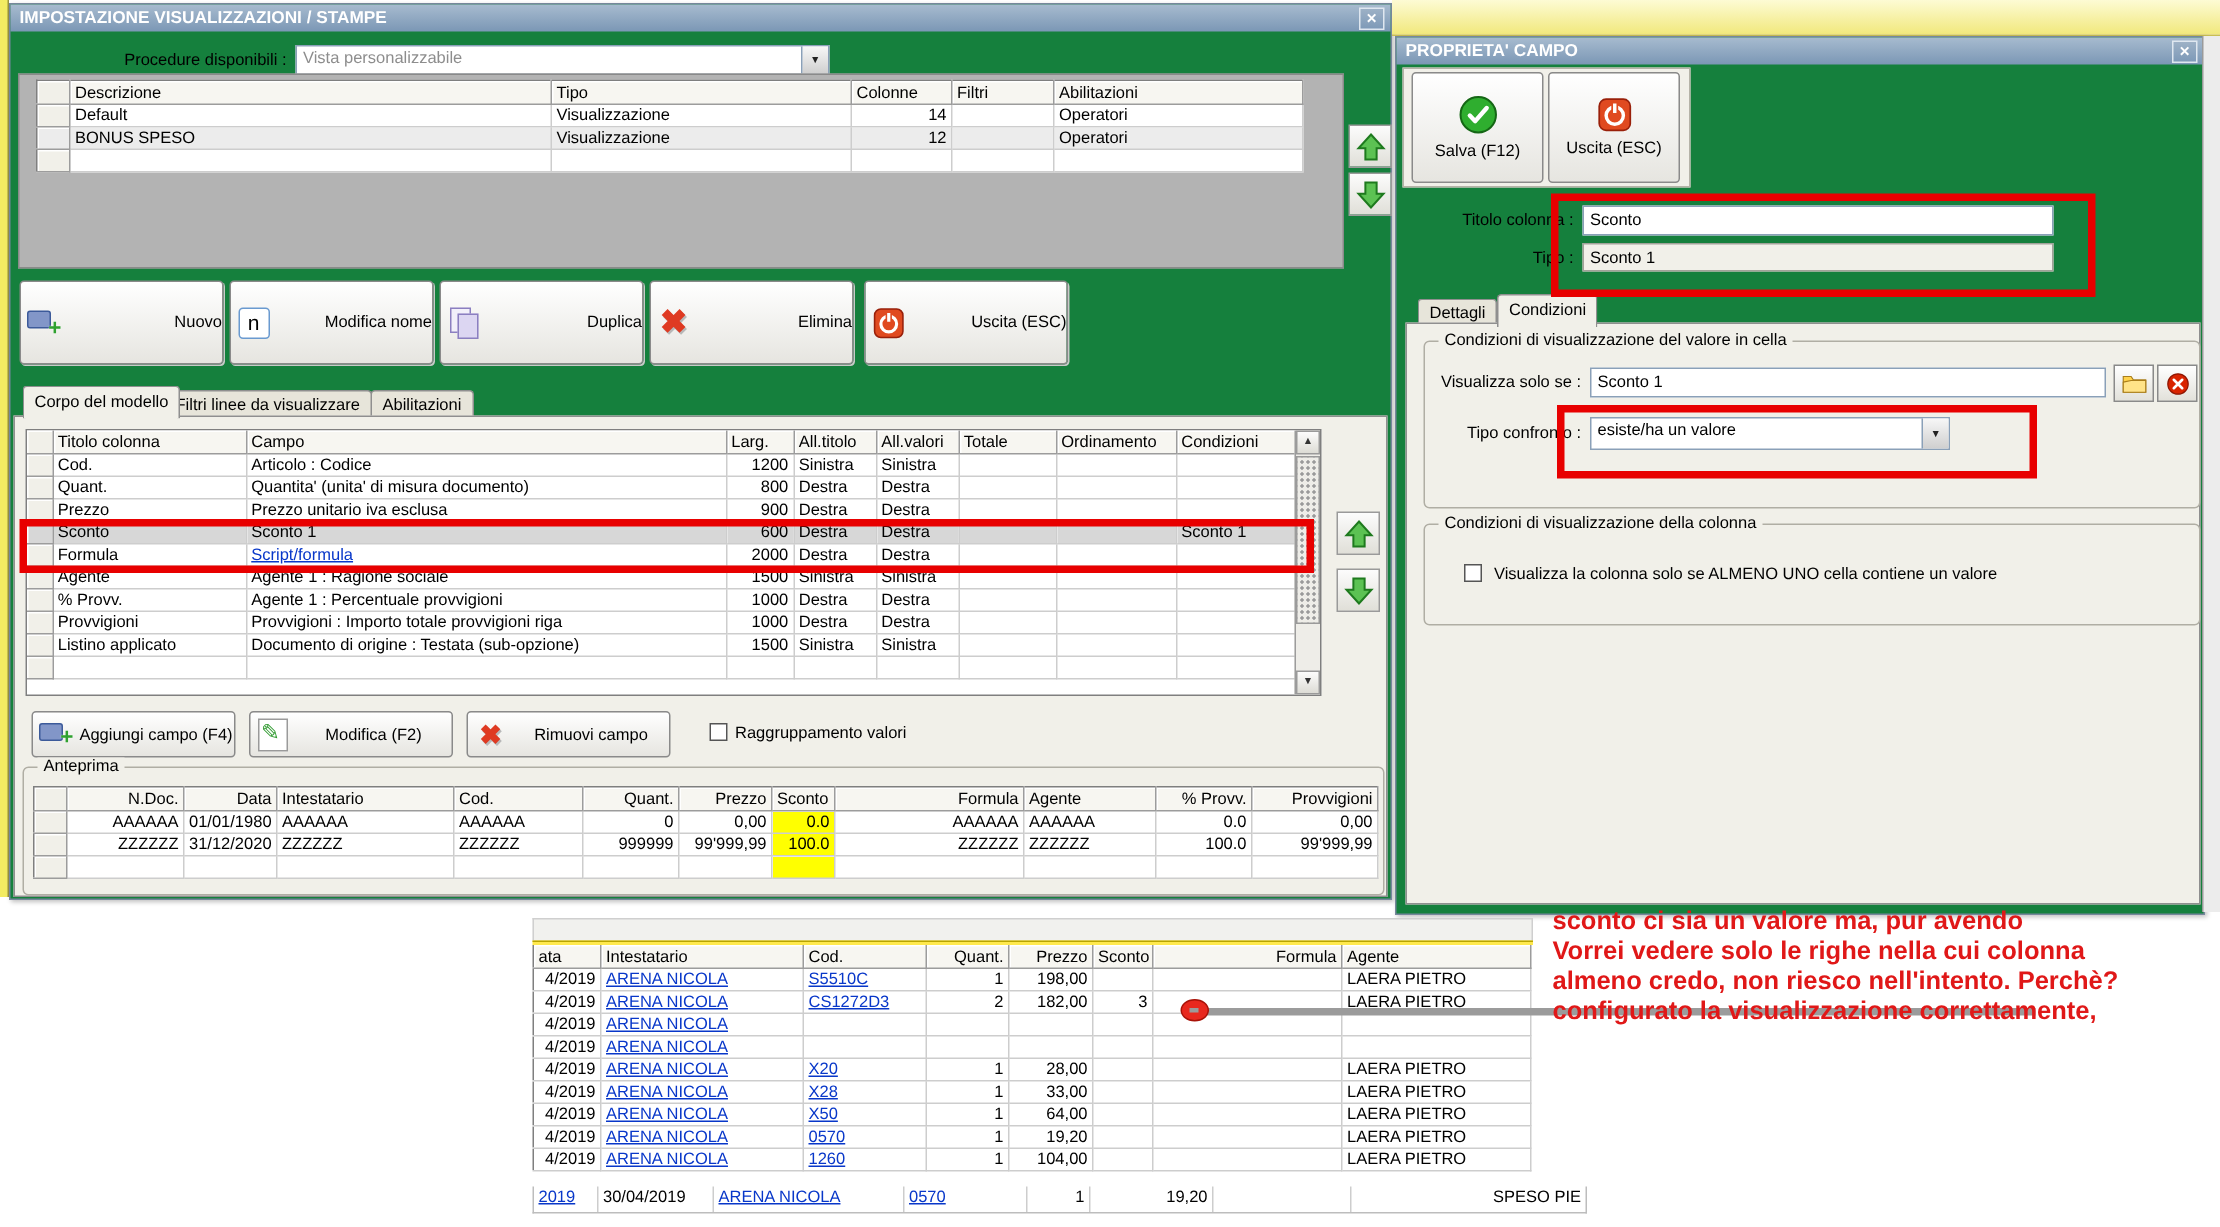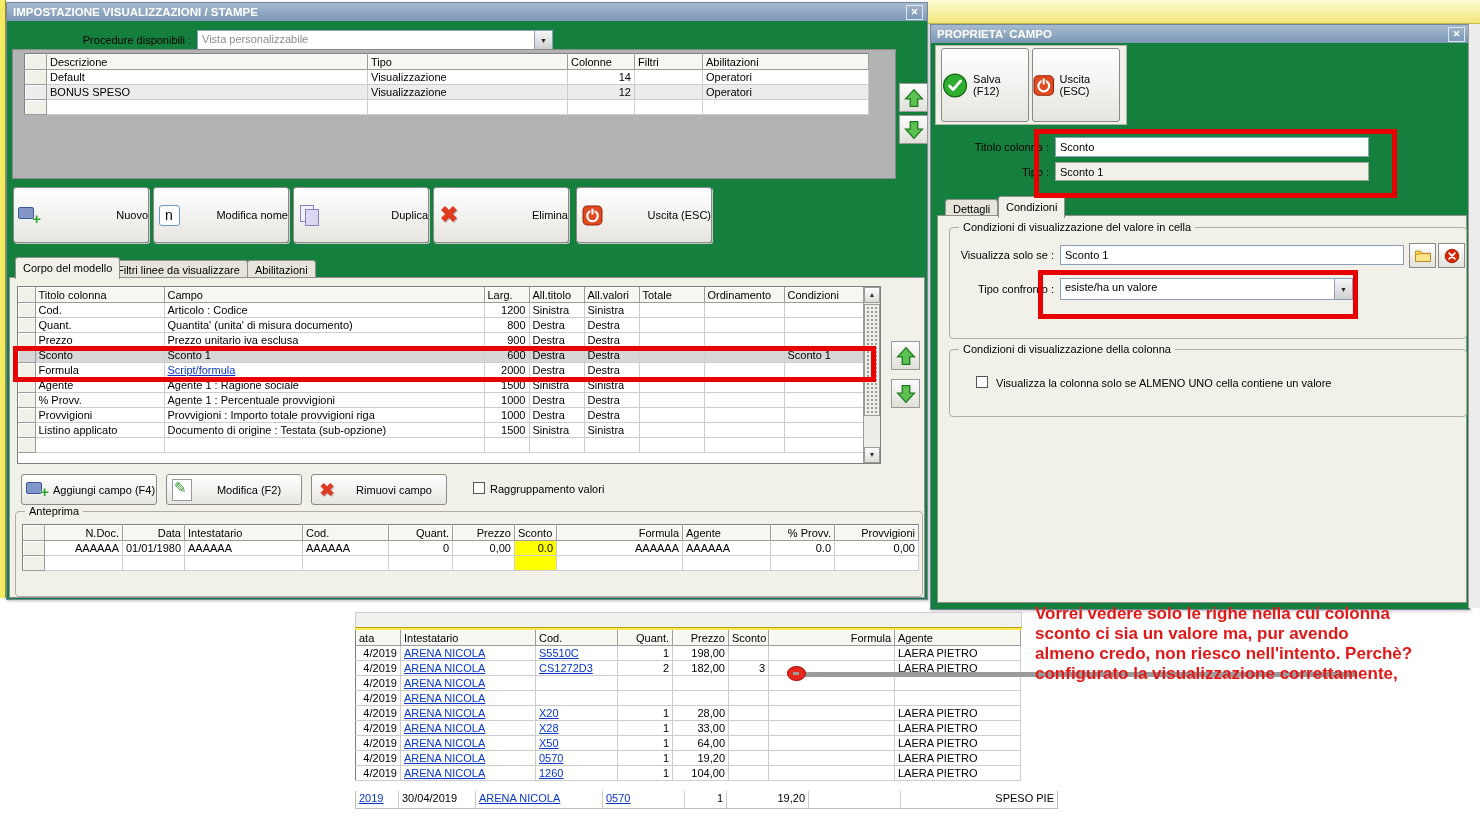--- a/index.html
+++ b/index.html
@@ -31,21 +31,21 @@
   
   .bigbtn{position:absolute;height:56px;width:136px;background:linear-gradient(#ffffff,#e6e5e0);
           border:1px solid #8a8a8a;border-radius:3px;box-shadow:1px 1px 0 #c9c9c9;
           display:flex;align-items:center;box-sizing:border-box}
   .bigbtn .lbl{flex:1;text-align:right}
   .smallbtn{position:absolute;height:31px;width:136px;background:linear-gradient(#ffffff,#e6e5e0);
             border:1px solid #8a8a8a;border-radius:3px;display:flex;align-items:center;box-sizing:border-box}
   .smallbtn .lbl{flex:1;text-align:center}
   .iconbox{width:30px;display:flex;justify-content:center;align-items:center}
   .vbtn{position:absolute;width:88px;height:74px;background:linear-gradient(#ffffff,#e6e5e0);
-        border:1px solid #8a8a8a;border-radius:3px;display:flex;
+        border:1px solid #8a8a8a;border-radius:3px;display:flex;flex-direction:column;
         align-items:center;justify-content:center;gap:5px;box-sizing:border-box}
   .arrowbtn{position:absolute;width:27px;height:27px;background:linear-gradient(#fcfcfc,#e0dfd8);
             border:1px solid #9a9a9a;display:flex;align-items:center;justify-content:center}
   .sqbtn{position:absolute;width:25px;height:23px;background:linear-gradient(#ffffff,#e2e1da);
          border:1px solid #8a8a8a;display:flex;align-items:center;justify-content:center}
   
   .icon-x{color:#df3a22;font-weight:bold;text-shadow:1px 1px 0 #b8b8b8}
   .icon-win{position:relative;width:24px;height:20px}
   .icon-win .rect{position:absolute;left:1px;top:2px;width:14px;height:10px;background:#8296c8;
                   border:1px solid #3c5a9a;border-radius:2px}
@@ -455,20 +455,34 @@
             <td class="r">0</td>
             <td class="r">0,00</td>
             <td class="r yel">0.0</td>
             <td class="r">AAAAAA</td>
             <td class="l">AAAAAA</td>
             <td class="r">0.0</td>
             <td class="r">0,00</td>
           </tr>
           <tr>
             <td class="rowhdr"></td>
+            <td class="r">ZZZZZZ</td>
+            <td class="r">31/12/2020</td>
+            <td class="l">ZZZZZZ</td>
+            <td class="l">ZZZZZZ</td>
+            <td class="r">999999</td>
+            <td class="r">99'999,99</td>
+            <td class="r yel">100.0</td>
+            <td class="r">ZZZZZZ</td>
+            <td class="l">ZZZZZZ</td>
+            <td class="r">100.0</td>
+            <td class="r">99'999,99</td>
+          </tr>
+          <tr>
+            <td class="rowhdr"></td>
             <td class="r"></td>
             <td class="r"></td>
             <td class="l"></td>
             <td class="l"></td>
             <td class="r"></td>
             <td class="r"></td>
             <td class="r yel"></td>
             <td class="r"></td>
             <td class="l"></td>
             <td class="r"></td>
@@ -526,21 +540,21 @@
           <path d="M2 9 L9 7.5 L22 7.5 L22 18 L2 18 Z" fill="#ffe388" stroke="#a97d1a"></path>
         </svg>
     </div>
     <div class="sqbtn" style="left:488px;top:15px">
       <svg width="16" height="16" viewBox="0 0 20 20">
           <circle cx="10" cy="10" r="8.5" fill="#d92400" stroke="#8f1500"></circle>
           <path d="M6.5 6.5 L13.5 13.5 M13.5 6.5 L6.5 13.5" stroke="#fff" stroke-width="2.2" stroke-linecap="round"></path>
         </svg>
     </div>
     <div class="lab rt" style="left:4px;top:55px;width:100px">Tipo confronto :</div>
-    <div class="combo" style="left:110px;top:50px;width:293px;height:22px">
+    <div class="combo" style="left:110px;top:50px;width:240px;height:22px">
       <span class="txt">esiste/ha un valore</span>
       <span class="btn">▼</span>
     </div>
     <div class="redrect" style="left:88px;top:42px;width:310px;height:39px"></div>
   </div>
 
   <div class="grp" style="left:18px;top:324px;width:516px;height:66px;background:#f1f0e9">
     <span class="legend">Condizioni di visualizzazione della colonna</span>
     <span class="cb abs" style="left:26px;top:26px"></span>
     <div class="lab" style="left:46px;top:27px">Visualizza la colonna solo se ALMENO UNO cella contiene un valore</div>
@@ -676,17 +690,17 @@
     <div style="width:35px;text-align:right">1</div>
     <div style="width:75px;text-align:right">19,20</div>
     <div style="width:85px"></div>
     <div style="width:150px;text-align:right;border-right:none">SPESO PIE</div>
   </div>
 </div>
 
 <div class="grayline"></div>
 <div class="reddot"></div>
 <div class="ann">
+  <div>sconto ci sia un valore ma, pur avendo</div>
   <div>Vorrei vedere solo le righe nella cui colonna</div>
-  <div>sconto ci sia un valore ma, pur avendo</div>
   <div>almeno credo, non riesco nell'intento. Perchè?</div>
   <div>configurato la visualizzazione correttamente,</div>
 </div>
 
 </body></html>

